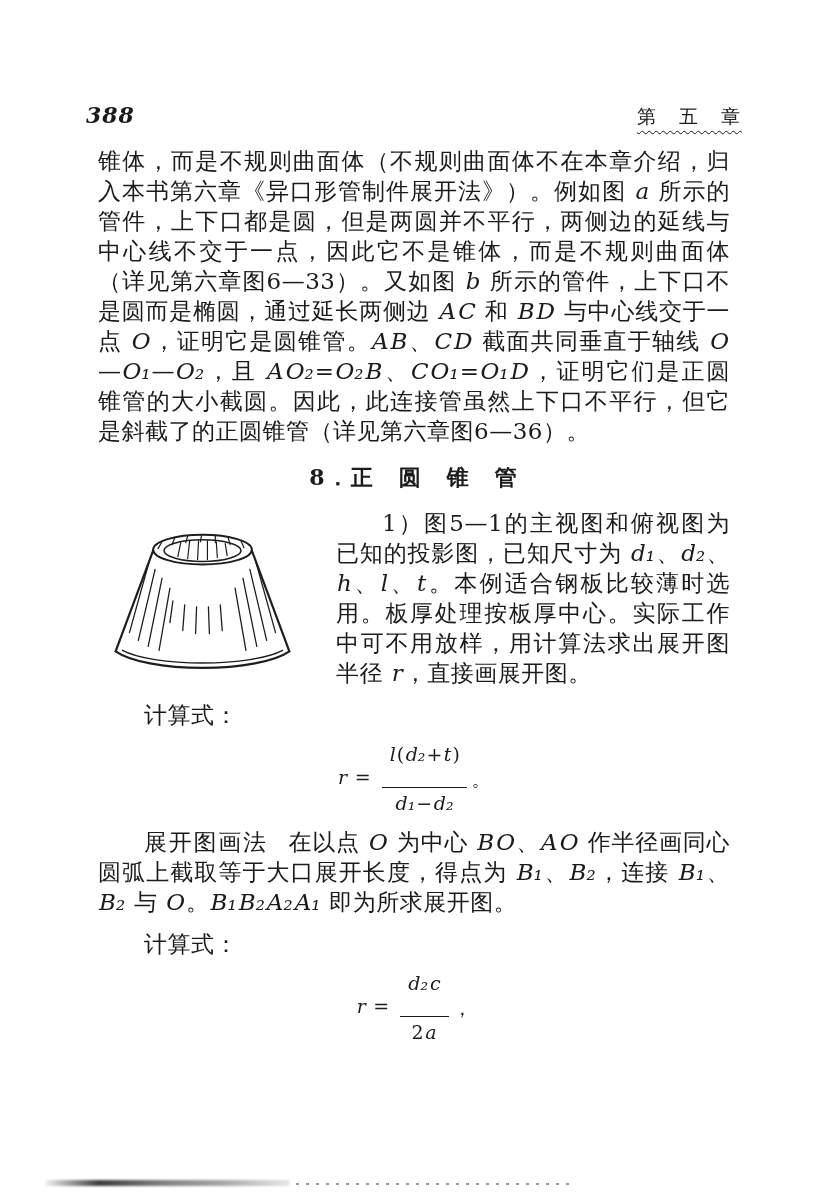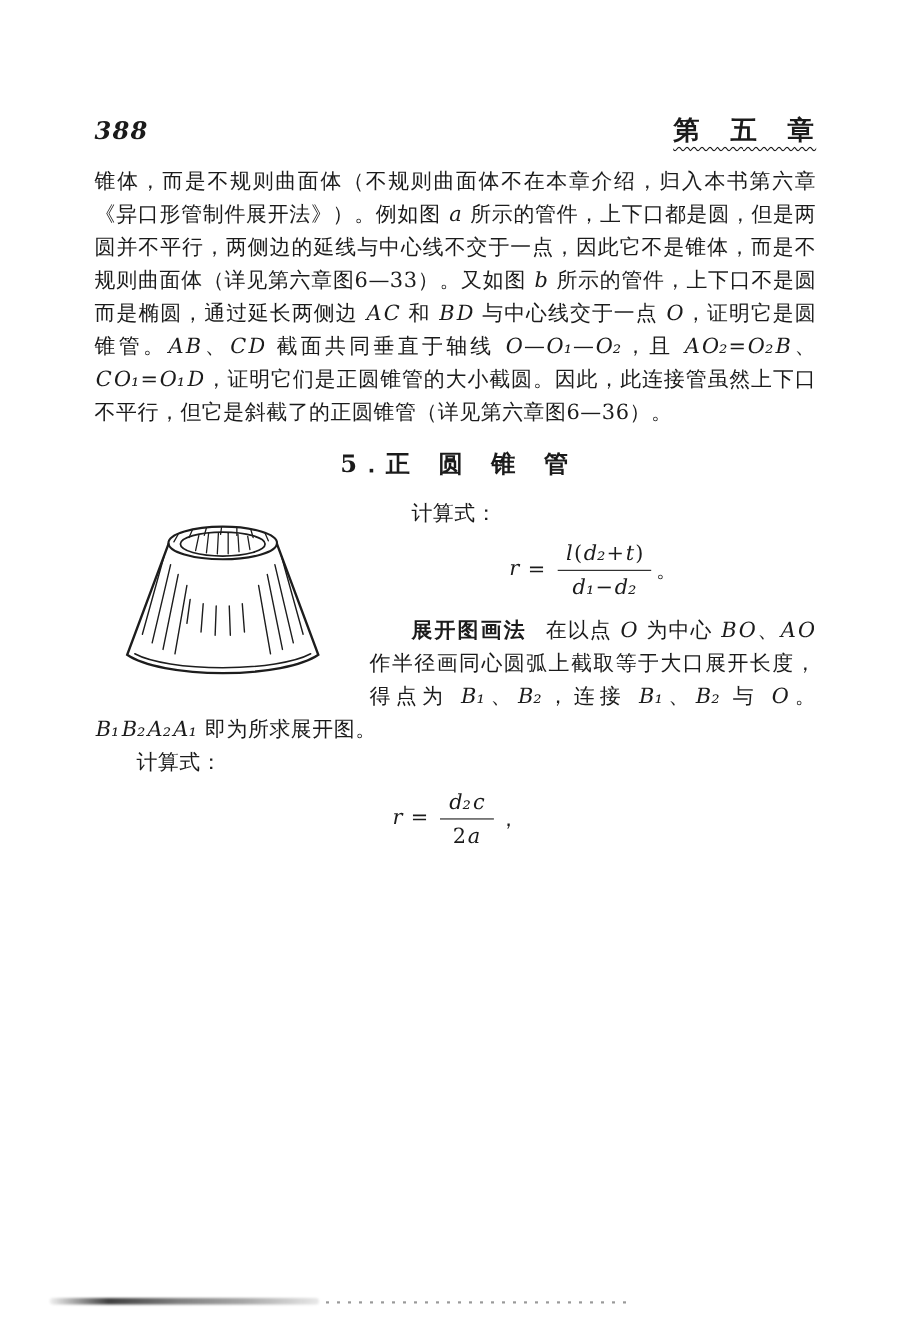--- a/index.html
+++ b/index.html
@@ -11,47 +11,47 @@
     color:#1b1b1b;
     font-family:"DejaVu Serif","Liberation Serif",serif;
     box-sizing:border-box;
     padding:102px 78px 0 86px;
     overflow:hidden;
   }
   
   .hdr{display:flex;justify-content:space-between;align-items:baseline;margin-bottom:16px;}
   .pageno{font-style:italic;font-weight:700;font-size:22px;letter-spacing:1px;}
   .chapter{
-    font-weight:700;font-size:24px;letter-spacing:2px;
+    font-weight:400;font-size:19px;letter-spacing:2px;
     text-decoration-line:underline;text-decoration-style:wavy;
     text-decoration-thickness:1px;text-underline-offset:7px;
   }
   
   p.bt{
-    margin:0;font-size:19px;line-height:30px;text-align:justify;
+    margin:12px;font-size:23px;line-height:30px;text-align:justify;
     text-indent:2em;letter-spacing:0.5px;
   }
   p.bt.noindent{text-indent:0;}
   i.var{font-family:"DejaVu Serif",serif;font-style:italic;letter-spacing:0;padding:0 1px;}
-  b.runin{font-weight:700;margin-right:0.9em;letter-spacing:1.5px;}
+  b.runin{font-weight:400;margin-right:0.9em;letter-spacing:1.5px;}
   
   h2.sec{
     font-size:22px;font-weight:700;text-align:center;
     margin:17px 0 15px;letter-spacing:2px;
   }
   
   .fig{float:left;width:232px;height:168px;margin:6px 18px 4px 0;}
   .fig svg{width:100%;height:100%;}
   
   .formula{
     clear:none;text-align:center;font-size:19px;line-height:24px;
     margin:9px 0 12px;letter-spacing:0.5px;
   }
   .frac{display:inline-block;vertical-align:middle;text-align:center;margin:0 4px;}
-  .frac .num{display:block;padding:0 7px 3px;border-bottom:1.6px solid #1b1b1b;}
+  .frac .num{display:block;padding:0 7px 21px;border-bottom:1.6px solid #1b1b1b;}
   .frac .den{display:block;padding:3px 7px 0;}
   .f-tail{vertical-align:middle;}
   
   .smudge-dark{
     position:absolute;left:45px;top:1180px;width:245px;height:6px;border-radius:3px;
     background:linear-gradient(90deg,rgba(25,25,25,.06),rgba(15,15,15,.8) 22%,rgba(25,25,25,.55) 48%,rgba(35,35,35,.4) 72%,rgba(70,70,70,.12));
     filter:blur(1.1px);
   }
   .smudge-faint{
     position:absolute;left:296px;top:1183px;width:275px;height:2px;
@@ -65,21 +65,21 @@
 <div class="page">
 
   <div class="hdr">
     <span class="pageno">388</span>
     <span class="chapter">第　五　章</span>
   </div>
 
   <p class="bt noindent">锥体，而是不规则曲面体（不规则曲面体不在本章介绍，归入本书第六章《异口形管制件展开法》）。例如图 <i class="var">a</i> 所示的管件，上下口都是圆，但是两圆并不平行，两侧边的延线与中心线不交于一点，因此它不是锥体，而是不规则曲面体（详见第六章图6—33）。又如图 <i class="var">b</i> 所示的管件，上下口不是圆而是椭圆，通过延长两侧边 <i class="var">A</i><i class="var">C</i> 和 <i class="var">B</i><i class="var">D</i> 与中心线交于一点 <i class="var">O</i>，证明它是圆锥管。<i class="var">A</i><i class="var">B</i>、<i class="var">C</i><i class="var">D</i> 截面共同垂直于轴线 <i class="var">O</i>—<i class="var">O₁</i>—<i class="var">O₂</i>，且 <i class="var">A</i><i class="var">O₂</i>=<i class="var">O₂</i><i class="var">B</i>、<i class="var">C</i><i class="var">O₁</i>=<i class="var">O₁</i><i class="var">D</i>，证明它们是正圆锥管的大小截圆。因此，此连接管虽然上下口不平行，但它是斜截了的正圆锥管（详见第六章图6—36）。</p>
 
 
-  <h2 class="sec">5．正　圆　锥　管</h2>
+  <h2 class="sec">8．正　圆　锥　管</h2>
 
   <div class="fig">
     <svg viewBox="0 0 235 170" fill="none" stroke="#1d1d1d" stroke-linecap="round">
 
       <path d="M68,37 L30,139 A95,27 0 0 0 206,139 L168,37" stroke-width="2.2" fill="#ffffff"></path>
 
       <path d="M37,138 A89,22 0 0 0 199,138" stroke-width="1.4"></path>
 
       <ellipse cx="118" cy="36" rx="50" ry="15" stroke-width="2"></ellipse>
       <ellipse cx="118" cy="37" rx="39" ry="11" stroke-width="1.6"></ellipse>
@@ -121,20 +121,21 @@
         <path d="M100,92 L98,118"></path>
           <path d="M112,94 L111,121"></path>
         <path d="M124,94 L125,121"></path>
           <path d="M136,92 L138,118"></path>
         <path d="M88,88 L85,110"></path>
       </g>
     </svg>
   </div>
 
 
+  <p class="bt">1）图5—1的主视图和俯视图为已知的投影图，已知尺寸为 <i class="var">d₁</i>、<i class="var">d₂</i>、<i class="var">h</i>、<i class="var">l</i>、<i class="var">t</i>。本例适合钢板比较薄时选用。板厚处理按板厚中心。实际工作中可不用放样，用计算法求出展开图半径 <i class="var">r</i>，直接画展开图。</p>
 
   <p class="bt">计算式：</p>
 
   <div class="formula">
     <span><i class="var">r</i> = </span><span class="frac"><span class="num"><i class="var">l</i>(<i class="var">d₂</i>+<i class="var">t</i>)</span><span class="den"><i class="var">d₁</i>−<i class="var">d₂</i></span></span><span class="f-tail">。</span>
   </div>
 
   <p class="bt"><b class="runin">展开图画法</b><span>在以点 <i class="var">O</i> 为中心 <i class="var">B</i><i class="var">O</i>、<i class="var">A</i><i class="var">O</i> 作半径画同心圆弧上截取等于大口展开长度，得点为 <i class="var">B₁</i>、<i class="var">B₂</i>，连接 <i class="var">B₁</i>、<i class="var">B₂</i> 与 <i class="var">O</i>。<i class="var">B₁</i><i class="var">B₂</i><i class="var">A₂</i><i class="var">A₁</i> 即为所求展开图。</span></p>
 
 

